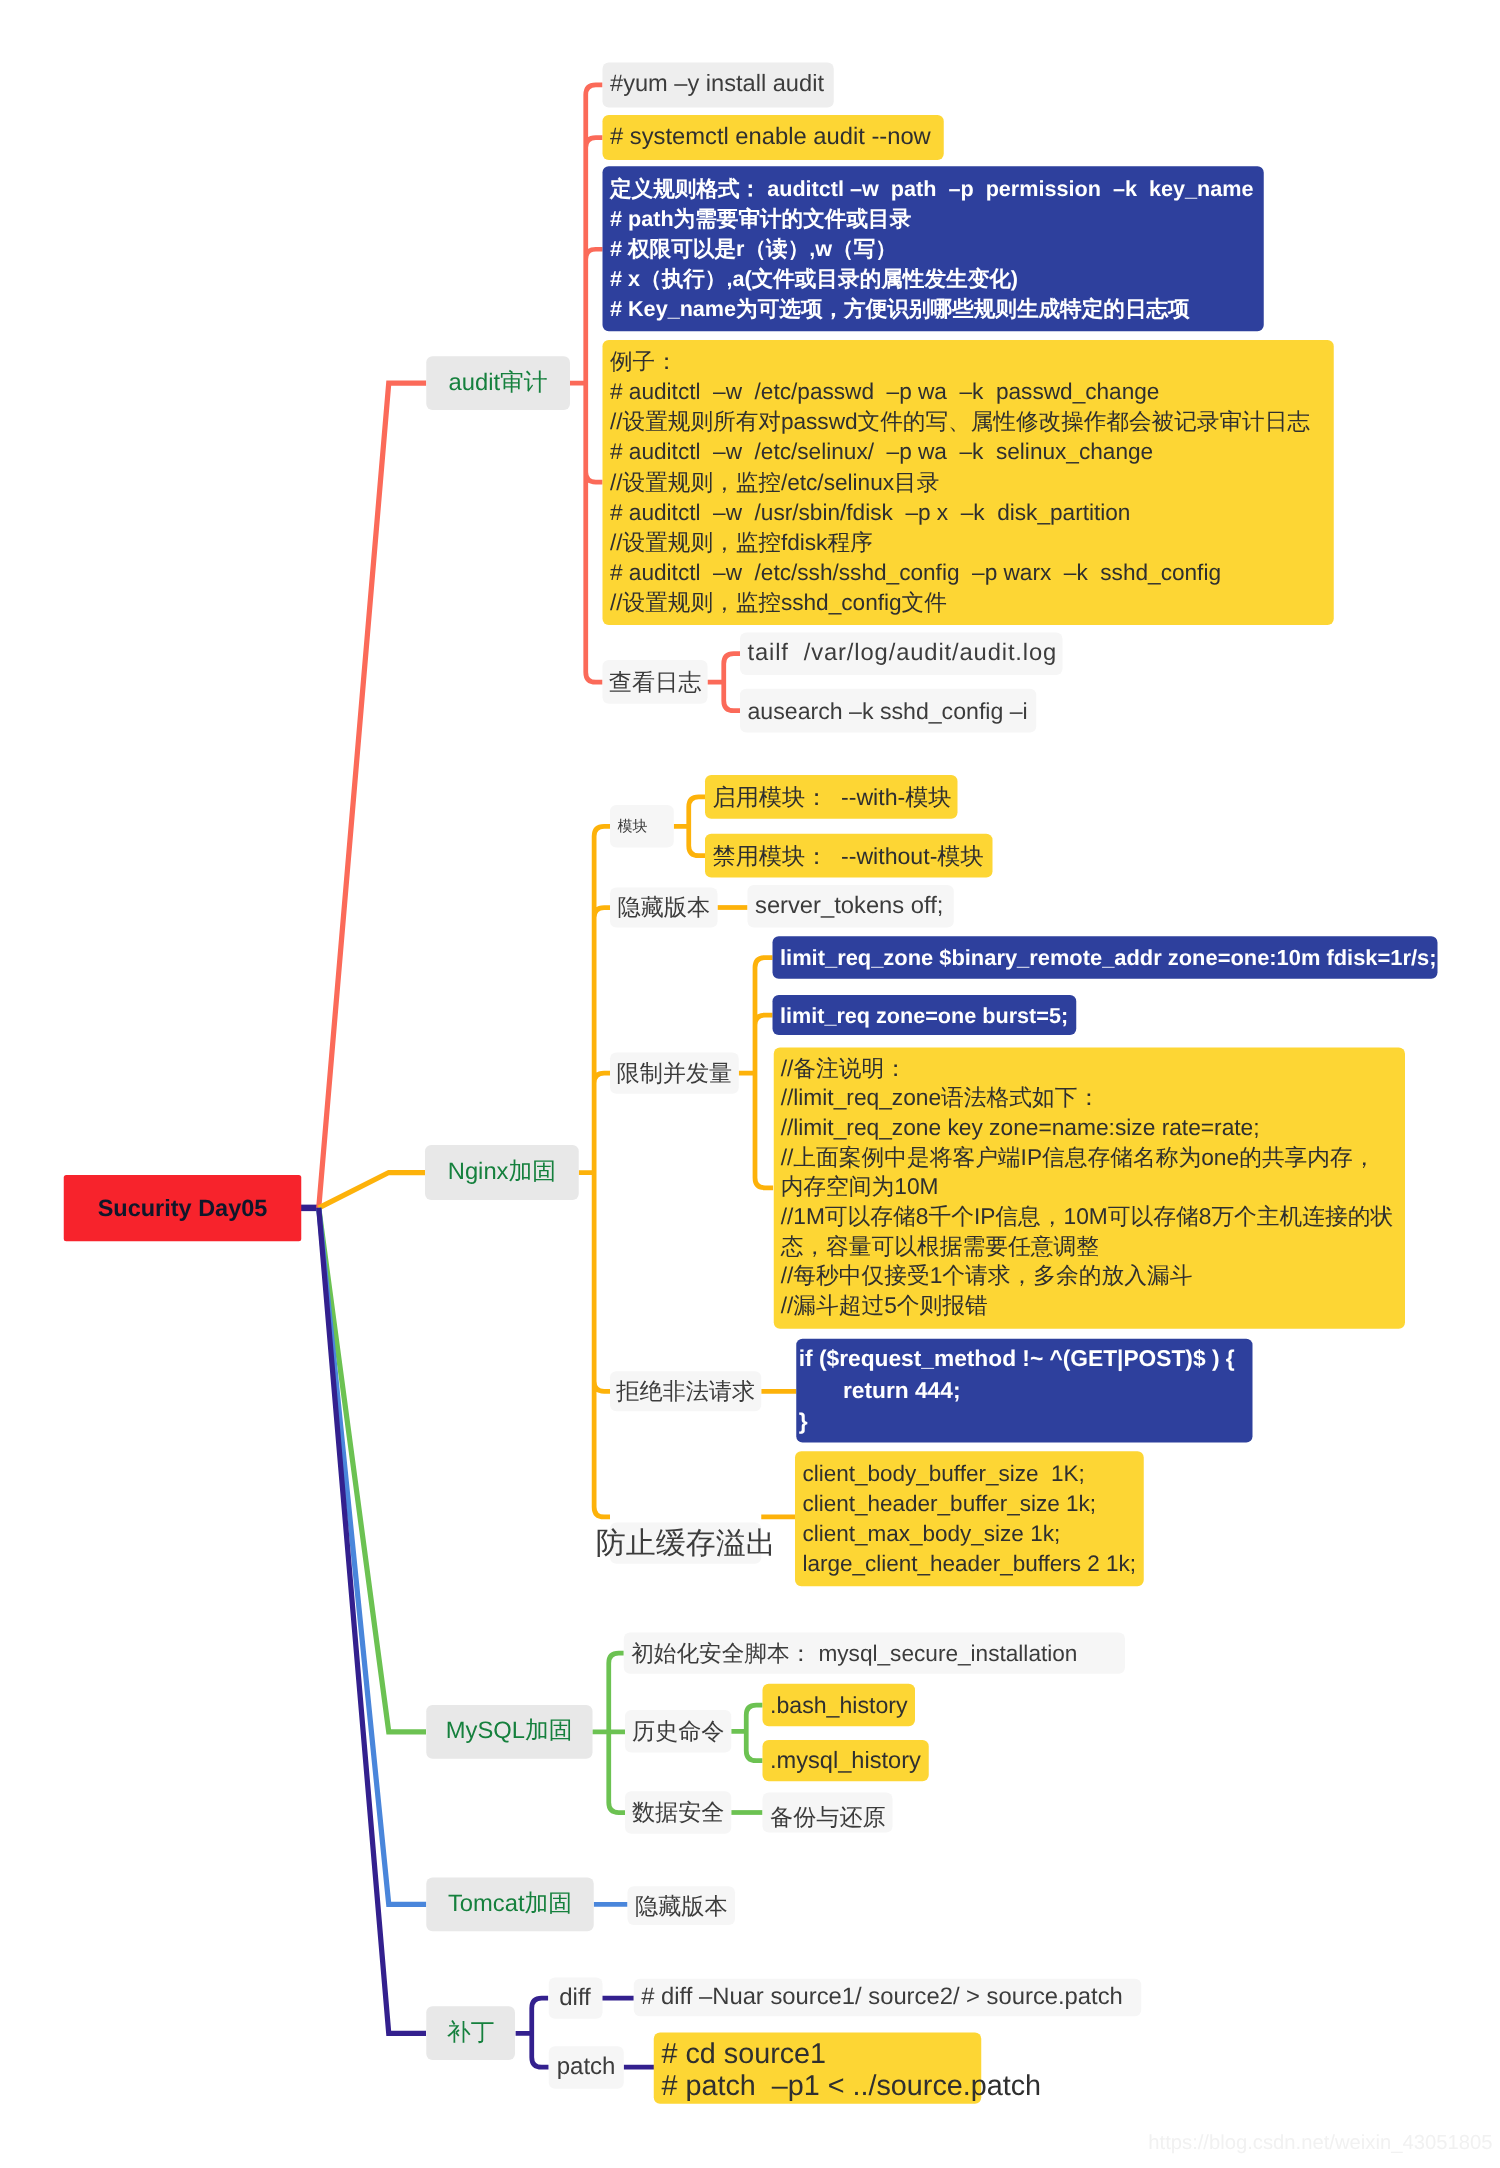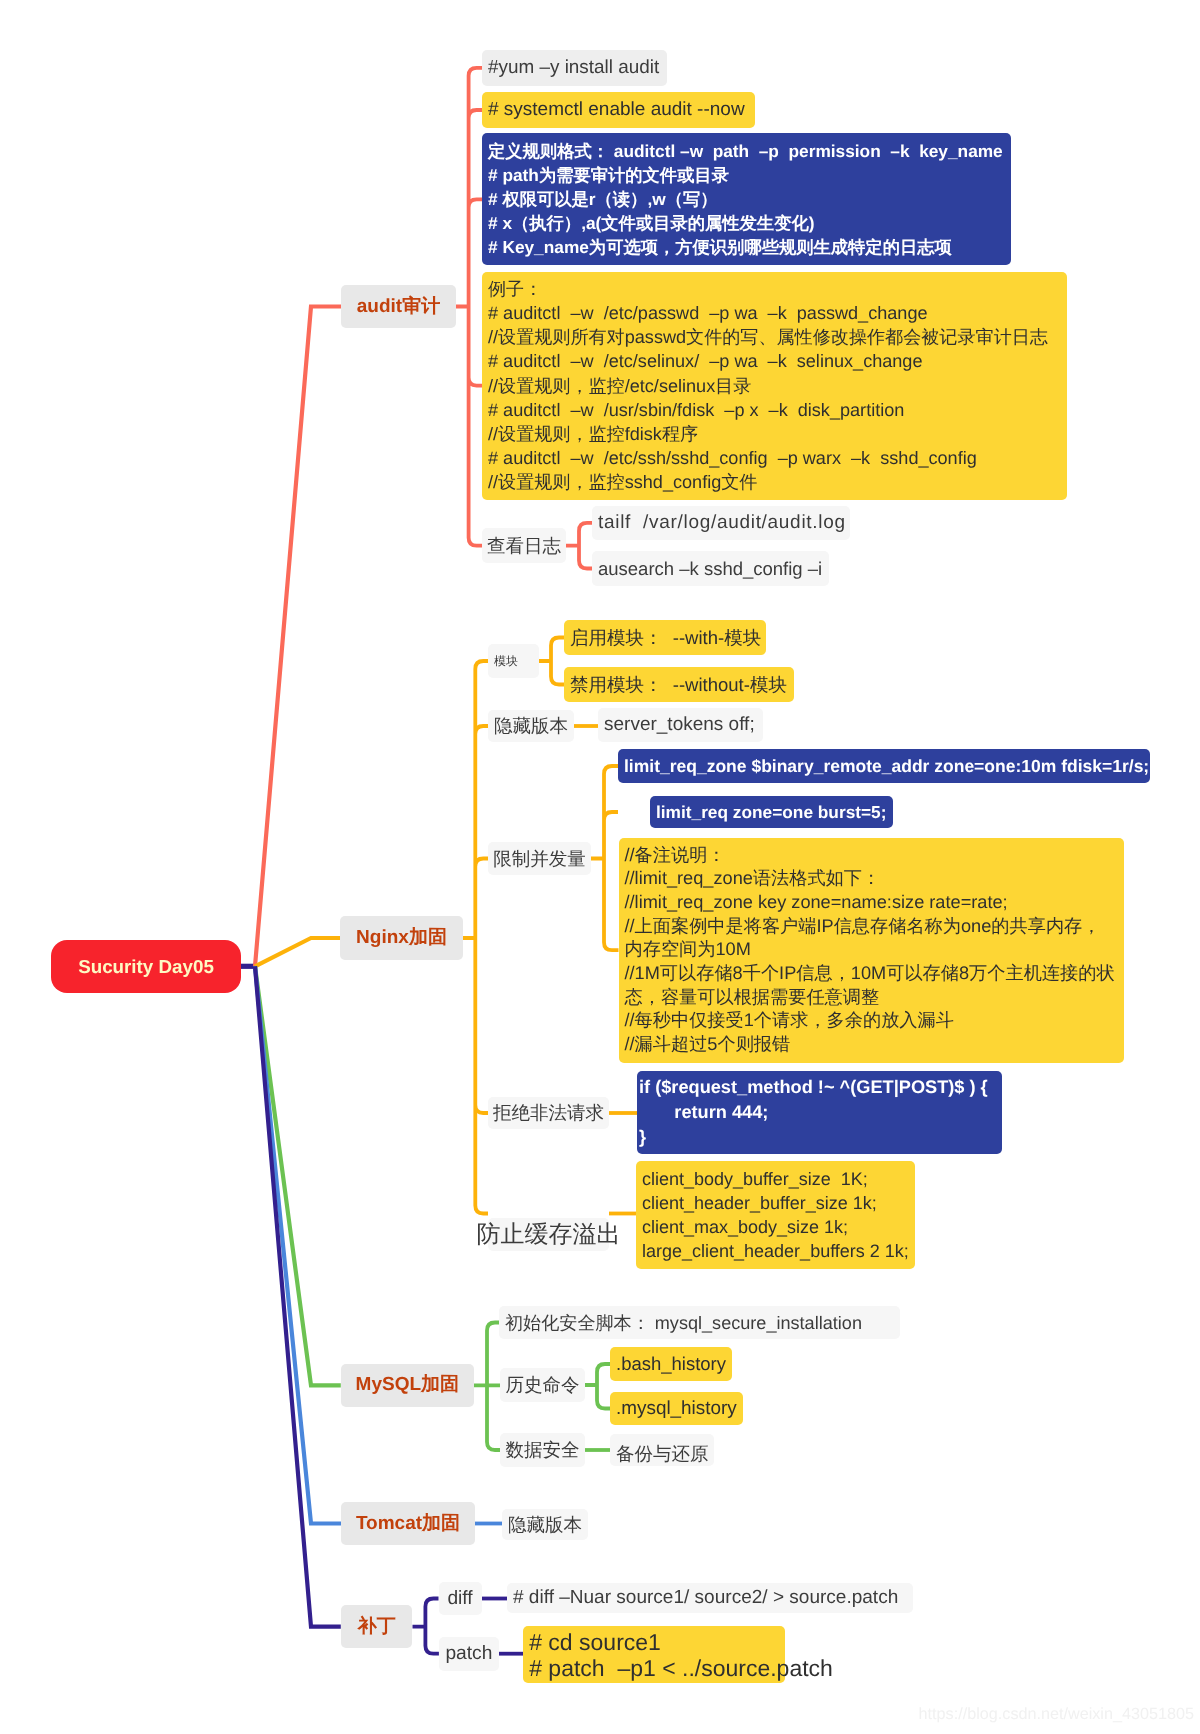--- a/index.html
+++ b/index.html
@@ -7,27 +7,27 @@
   body{width:1200px;height:1734px;position:relative;overflow:hidden;
        font-family:"Liberation Sans","DejaVu Sans",sans-serif;color:#3a3a3a;
        -webkit-font-smoothing:antialiased;text-rendering:geometricPrecision;}
   #stage{position:absolute;left:0;top:0;width:1200px;height:1734px;}
   svg#links{position:absolute;left:0;top:0;width:1200px;height:1734px;}
   .node{position:absolute;box-sizing:border-box;border-radius:5px;
         display:flex;align-items:center;white-space:pre;overflow:visible;}
   .node .txt{display:block;white-space:pre;}
   .stack{display:block;white-space:pre;}
   .stack .ln{display:block;white-space:pre;}
-  .lvl1{background:#e8e8e8;color:#c2410c;font-weight:bold;}
+  .lvl1{background:#e8e8e8;color:#15803d;}
   .lvl2{background:#eeeeee;color:#3c3c3c;}
   .lvl3{background:#f6f6f6;color:#3c3c3c;}
   .yellow{background:#fdd634;color:#2f2f2f;}
   .blue{background:#2e409d;color:#ffffff;font-weight:700;}
-  .root{background:#f7232c;color:#fef9c3;font-weight:700;
-        justify-content:center;border-radius:16px;}
+  .root{background:#f7232c;color:#0f172a;font-weight:700;
+        justify-content:center;border-radius:2px;}
   .watermark{position:absolute;right:6px;bottom:10px;color:#f1f1f1;
              font-size:16.2px;letter-spacing:0;white-space:pre;}
 </style>
 </head>
 <body>
 
 <div id="stage">
   <svg id="links" viewBox="0 0 1200 1734">
     <path d="M 240.0 966.3 L 256.5 966.3" stroke="#33208e" stroke-width="5.2" fill="none"></path>
     <path d="M 255.0 966.3 L 311.0 306.5 L 341.0 306.5" stroke="#fb6a59" stroke-width="4.2" fill="none"></path>
@@ -61,21 +61,21 @@
   <div class="node lvl3" style="left:592px;top:505.7px;width:258px;height:34.3px;font-size:19.0px;line-height:24px;letter-spacing:0.7px;padding:0 6px;"><span class="txt">tailf  /var/log/audit/audit.log</span></div>
   <div class="node lvl3" style="left:592px;top:551px;width:237px;height:35px;font-size:18.5px;line-height:24px;padding:0 6px;"><span class="txt">ausearch –k sshd_config –i</span></div>
   <div class="node lvl1" style="left:340px;top:916px;width:123px;height:44px;font-size:19px;line-height:24px;padding:0 6px;justify-content:center;"><span class="txt">Nginx加固</span></div>
   <div class="node lvl3" style="left:488px;top:644px;width:51px;height:34px;font-size:12px;line-height:24px;padding:0 6px;justify-content:flex-start;"><span class="txt">模块</span></div>
   <div class="node yellow" style="left:564px;top:620px;width:202px;height:35px;font-size:18.5px;line-height:24px;padding:0 6px;"><span class="txt">启用模块：  --with-模块</span></div>
   <div class="node yellow" style="left:564px;top:667px;width:230px;height:35px;font-size:18.5px;line-height:24px;padding:0 6px;"><span class="txt">禁用模块：  --without-模块</span></div>
   <div class="node lvl3" style="left:488px;top:710px;width:86px;height:32px;font-size:18.5px;line-height:24px;padding:0 6px;justify-content:center;"><span class="txt">隐藏版本</span></div>
   <div class="node lvl3" style="left:598px;top:708px;width:165px;height:34px;font-size:19.0px;line-height:24px;padding:0 6px;"><span class="txt">server_tokens off;</span></div>
   <div class="node lvl3" style="left:488px;top:842px;width:103px;height:33px;font-size:18.5px;line-height:24px;padding:0 6px;justify-content:center;"><span class="txt">限制并发量</span></div>
   <div class="node blue" style="left:618px;top:749px;width:532px;height:34px;font-size:17.5px;line-height:24px;padding:0 6px;"><span class="txt">limit_req_zone $binary_remote_addr zone=one:10m fdisk=1r/s;</span></div>
-  <div class="node blue" style="left:618px;top:796px;width:243px;height:32px;font-size:17.3px;line-height:24px;padding:0 6px;margin-left:32px;"><span class="txt">limit_req zone=one burst=5;</span></div>
+  <div class="node blue" style="left:618px;top:796px;width:243px;height:32px;font-size:17.3px;line-height:24px;padding:0 6px;"><span class="txt">limit_req zone=one burst=5;</span></div>
   <div class="node yellow" style="left:618.5px;top:837.7px;width:505px;height:225px;font-size:18.2px;line-height:23.65px;padding:0 6px;"><span class="stack"><span class="ln">//备注说明：</span><span class="ln">//limit_req_zone语法格式如下：</span><span class="ln">//limit_req_zone key zone=name:size rate=rate;</span><span class="ln">//上面案例中是将客户端IP信息存储名称为one的共享内存，</span><span class="ln">内存空间为10M</span><span class="ln">//1M可以存储8千个IP信息，10M可以存储8万个主机连接的状</span><span class="ln">态，容量可以根据需要任意调整</span><span class="ln">//每秒中仅接受1个请求，多余的放入漏斗</span><span class="ln">//漏斗超过5个则报错</span></span></div>
   <div class="node lvl3" style="left:488px;top:1097px;width:121px;height:32px;font-size:18.5px;line-height:24px;padding:0 6px;justify-content:center;"><span class="txt">拒绝非法请求</span></div>
   <div class="node blue" style="left:637px;top:1071.3px;width:365px;height:82.4px;font-size:18.2px;line-height:24.7px;padding:0 2px;"><span class="stack"><span class="ln">if ($request_method !~ ^(GET|POST)$ ) {</span><span class="ln">       return 444;</span><span class="ln">}</span></span></div>
   <div class="node lvl3" style="left:488px;top:1197px;width:121px;height:33px;font-size:24px;line-height:24px;padding:0 6px;justify-content:center;margin-top:21px;"><span class="txt">防止缓存溢出</span></div>
   <div class="node yellow" style="left:636px;top:1161px;width:279px;height:108px;font-size:18.0px;line-height:24px;padding:0 6px;"><span class="stack"><span class="ln">client_body_buffer_size  1K;</span><span class="ln">client_header_buffer_size 1k;</span><span class="ln">client_max_body_size 1k;</span><span class="ln">large_client_header_buffers 2 1k;</span></span></div>
   <div class="node lvl1" style="left:340.8px;top:1363.8px;width:133.1px;height:43.2px;font-size:19px;line-height:24px;padding:0 6px;justify-content:center;"><span class="txt">MySQL加固</span></div>
   <div class="node lvl3" style="left:499px;top:1306px;width:401px;height:33px;font-size:18.1px;line-height:24px;padding:0 6px;"><span class="txt">初始化安全脚本： mysql_secure_installation</span></div>
   <div class="node lvl3" style="left:500px;top:1368px;width:85px;height:34px;font-size:18.5px;line-height:24px;padding:0 6px;justify-content:center;"><span class="txt">历史命令</span></div>
   <div class="node yellow" style="left:610px;top:1347px;width:122px;height:34px;font-size:18.5px;line-height:24px;padding:0 6px;"><span class="txt">.bash_history</span></div>
   <div class="node yellow" style="left:610px;top:1392px;width:133px;height:33px;font-size:18.9px;line-height:24px;padding:0 6px;"><span class="txt">.mysql_history</span></div>

